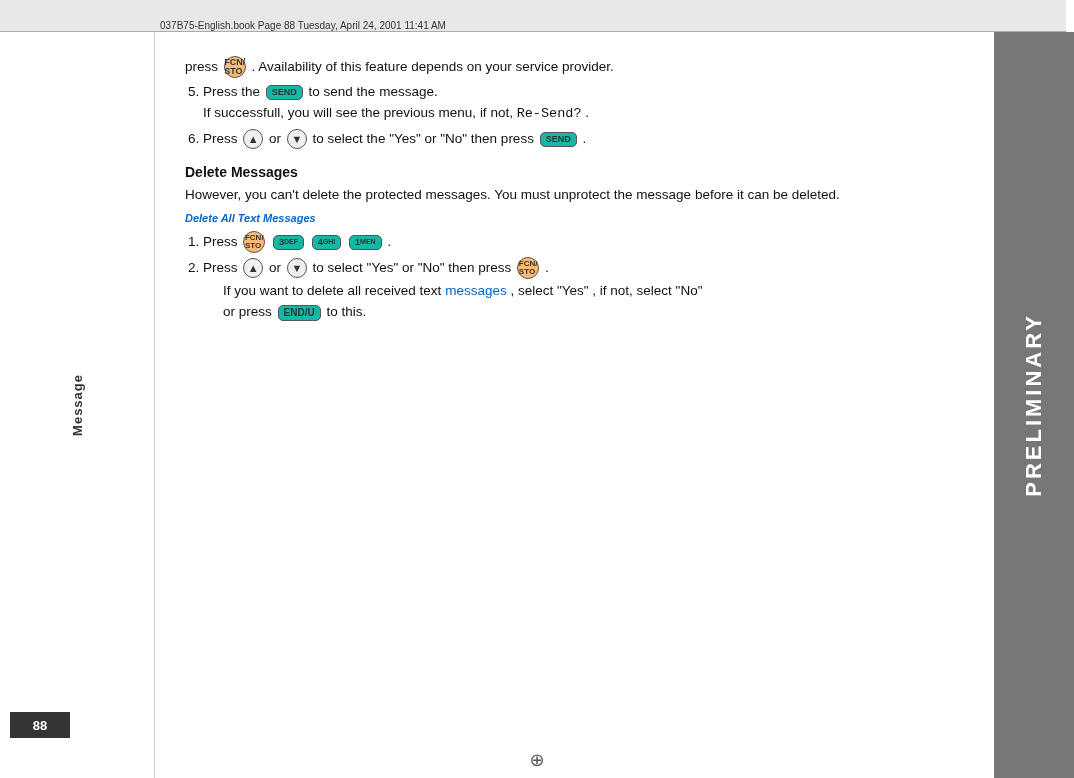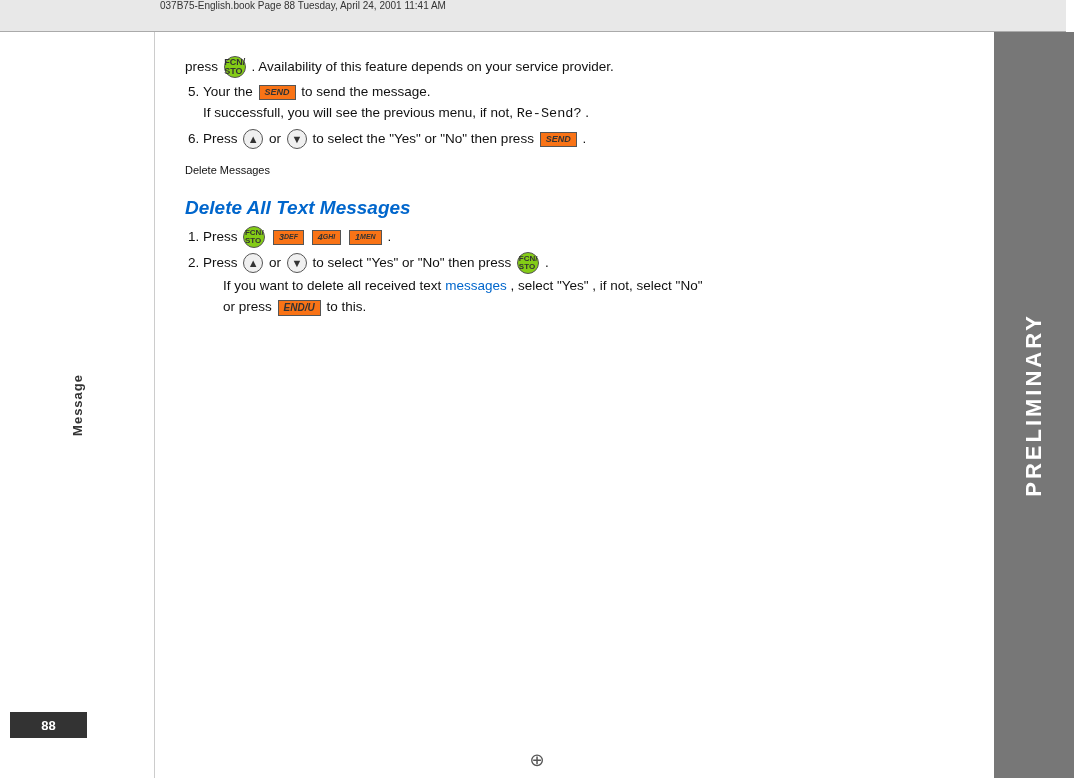--- a/index.html
+++ b/index.html
@@ -43,21 +43,21 @@
     
     .header-bar {
       position: absolute;
       top: 0;
       left: 0;
       right: 8px;
       height: 32px;
       background: #e8e8e8;
       border-bottom: 1px solid #aaa;
       display: flex;
-      align-items: flex-start;
+      align-items: flex-end;
       padding-left: 160px;
     }
     .header-text {
       font-size: 10px;
       color: #333;
     }
 
     
     .left-sidebar {
       position: absolute;
@@ -79,21 +79,21 @@
       writing-mode: vertical-rl;
       transform: rotate(180deg);
       letter-spacing: 1px;
     }
 
     
     .page-number {
       position: absolute;
       bottom: 40px;
       left: 10px;
-      width: 77px;
+      width: 60px;
       height: 26px;
       background: #333;
       color: #fff;
       font-size: 13px;
       font-weight: bold;
       display: flex;
       align-items: center;
       justify-content: center;
     }
 
@@ -139,39 +139,38 @@
       align-items: center;
       justify-content: center;
       border: 1.5px solid #555;
       border-radius: 50%;
       width: 22px;
       height: 22px;
       font-size: 9px;
       font-weight: bold;
       color: #333;
       vertical-align: middle;
-      background: #84cc16;
+      background: #fdba74;
       margin: 0 2px;
       line-height: 1;
     }
     .btn-inline-rect {
       display: inline-flex;
       align-items: center;
       justify-content: center;
       border: 1.5px solid #555;
-      border-radius: 0;
+      border-radius: 5px;
       padding: 1px 5px;
       font-size: 9px;
       font-weight: bold;
       color: #333;
       vertical-align: middle;
-      background: #f97316;
+      background: #14b8a6;
       margin: 0 2px;
       line-height: 1.2;
-      font-style: italic;
     }
     .btn-up {
       display: inline-flex;
       align-items: center;
       justify-content: center;
       border: 1.5px solid #555;
       border-radius: 50%;
       width: 20px;
       height: 20px;
       font-size: 11px;
@@ -202,34 +201,34 @@
       font-weight: normal;
     }
 
     
     .link-blue {
       color: #0066cc;
     }
 
     
     .section-heading {
-      font-size: 11px;
-      font-weight: normal;
+      font-size: 14px;
+      font-weight: bold;
       color: #111;
       margin-top: 12px;
       margin-bottom: 2px;
     }
 
     
     .italic-blue-heading {
-      font-size: 19px;
+      font-size: 11px;
       font-weight: bold;
       font-style: italic;
       color: #0066cc;
-      margin-top: 14px;
+      margin-top: 4px;
       margin-bottom: 4px;
     }
 
     p {
       margin-bottom: 4px;
     }
 
     ol {
       margin-left: 18px;
       margin-bottom: 4px;
@@ -318,21 +317,21 @@
 <div class="main-content">
 
   <p>
     <span>press</span>
     <span class="btn-inline">FCN/<br>STO</span>
     <span>. Availability of this feature depends on your service provider.</span>
   </p>
 
   <ol start="5">
     <li>
-      <span>Your the</span>
+      <span>Press the</span>
       <span class="btn-inline-rect">SEND</span>
       <span>to send the message.</span>
       <br>
       <span>If successfull, you will see the previous menu, if not,</span>
       <span class="resend-text">Re-Send?</span>
       <span>.</span>
     </li>
 
     <li>
       <span>Press</span>
@@ -342,20 +341,21 @@
       <span>to select the "Yes" or "No" then press</span>
       <span class="btn-inline-rect">SEND</span>
       <span>.</span>
     </li>
   </ol>
 
 
   <div class="section-heading">Delete Messages</div>
 
 
+  <p>However, you can't delete the protected messages. You must unprotect the message before it can be deleted.</p>
 
   <div class="italic-blue-heading">Delete All Text Messages</div>
 
   <ol>
     <li>
       <span>Press</span>
       <span class="btn-inline" style="font-size:8px;">FCN/<br>STO</span>
       <span class="btn-inline-rect">3<span style="font-size:7px;">DEF</span></span>
       <span class="btn-inline-rect">4<span style="font-size:7px;">GHI</span></span>
       <span class="btn-inline-rect">1<span style="font-size:7px;">MEN</span></span>

